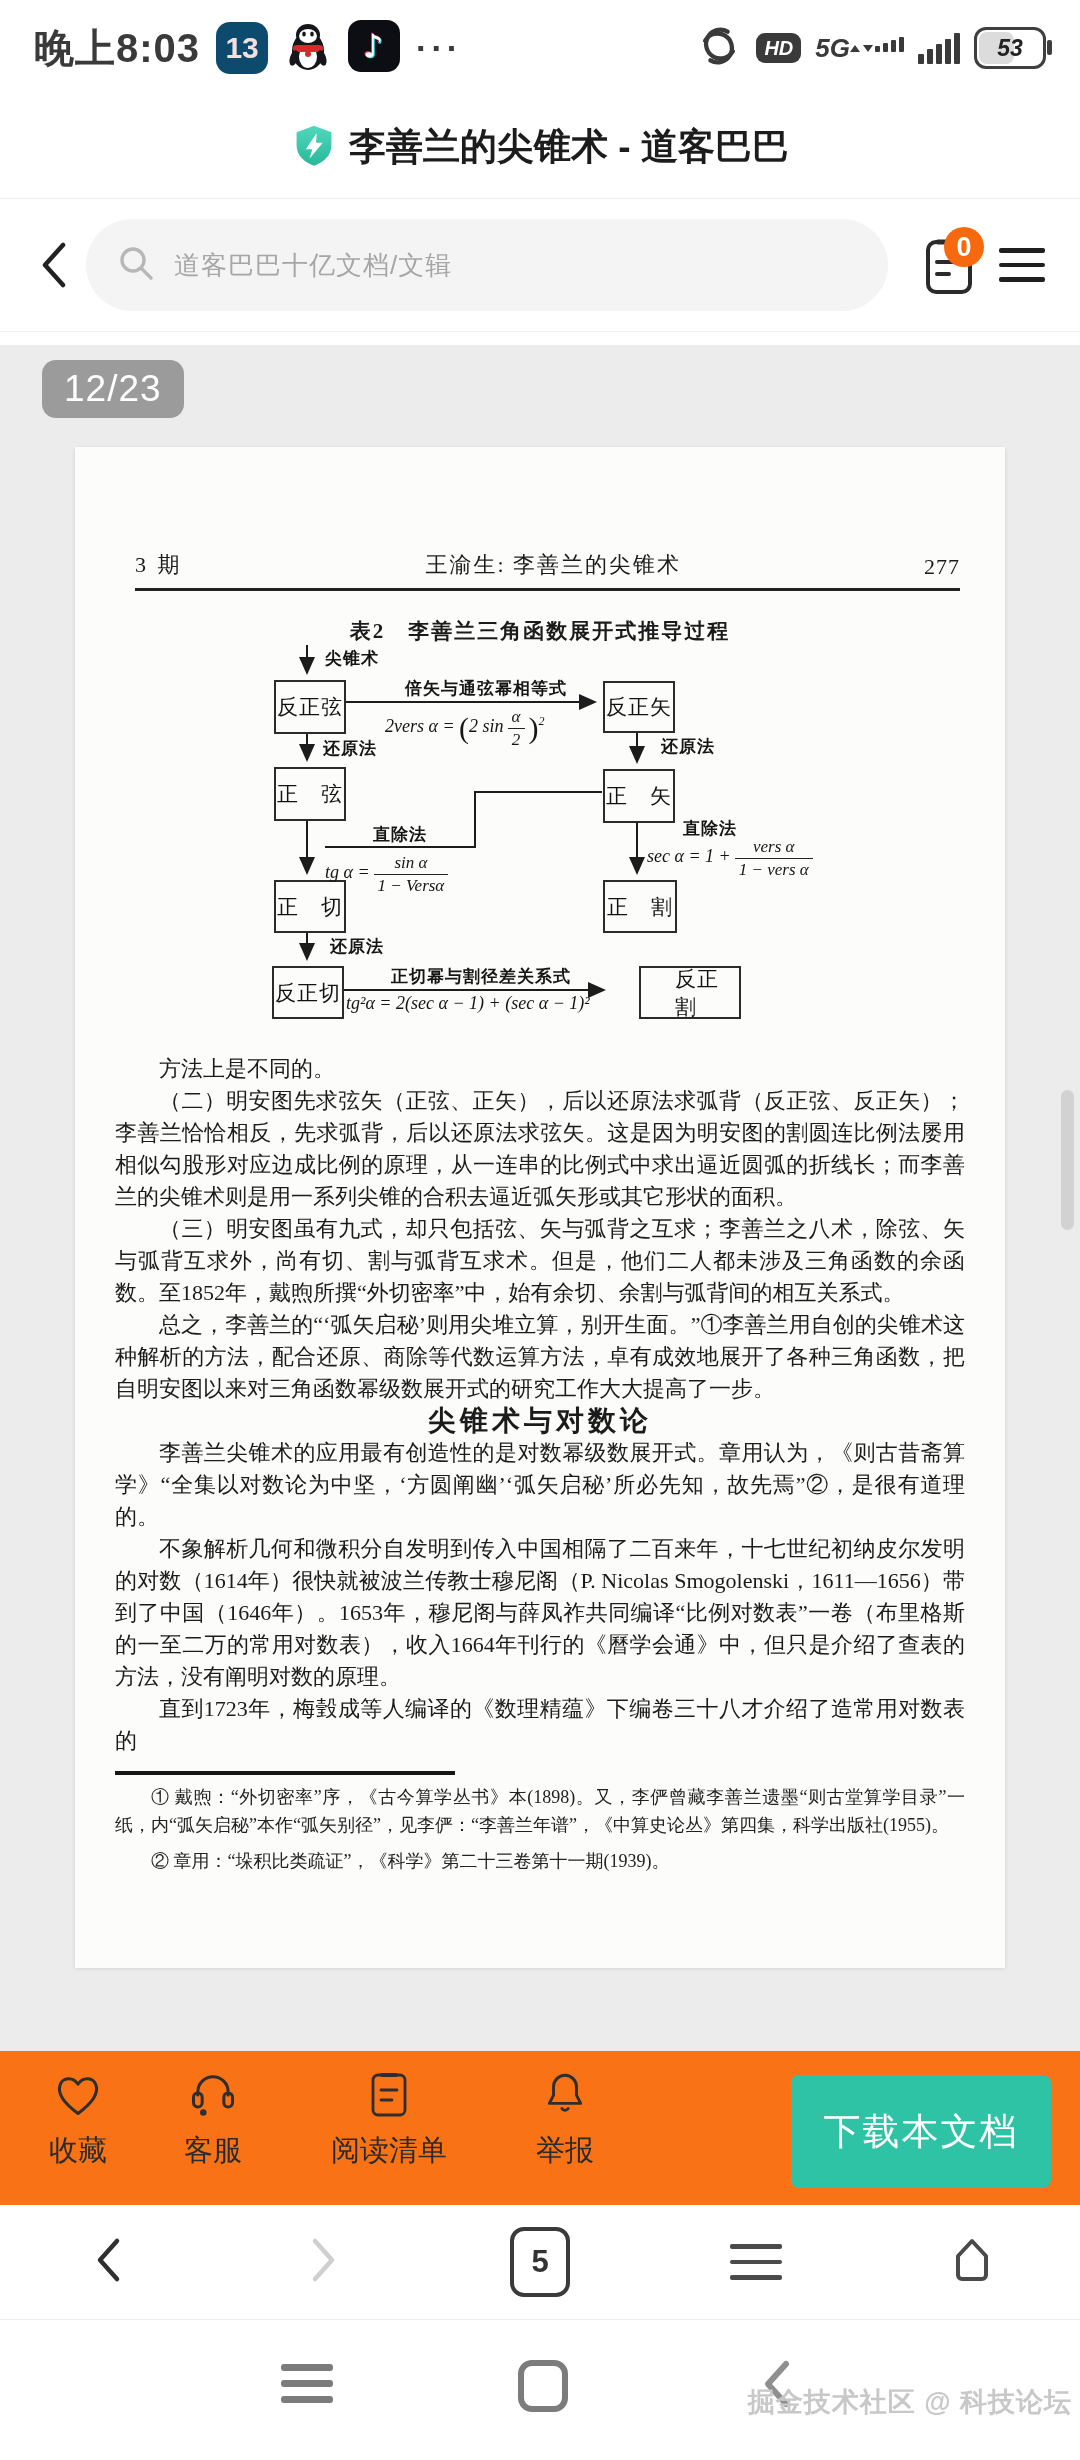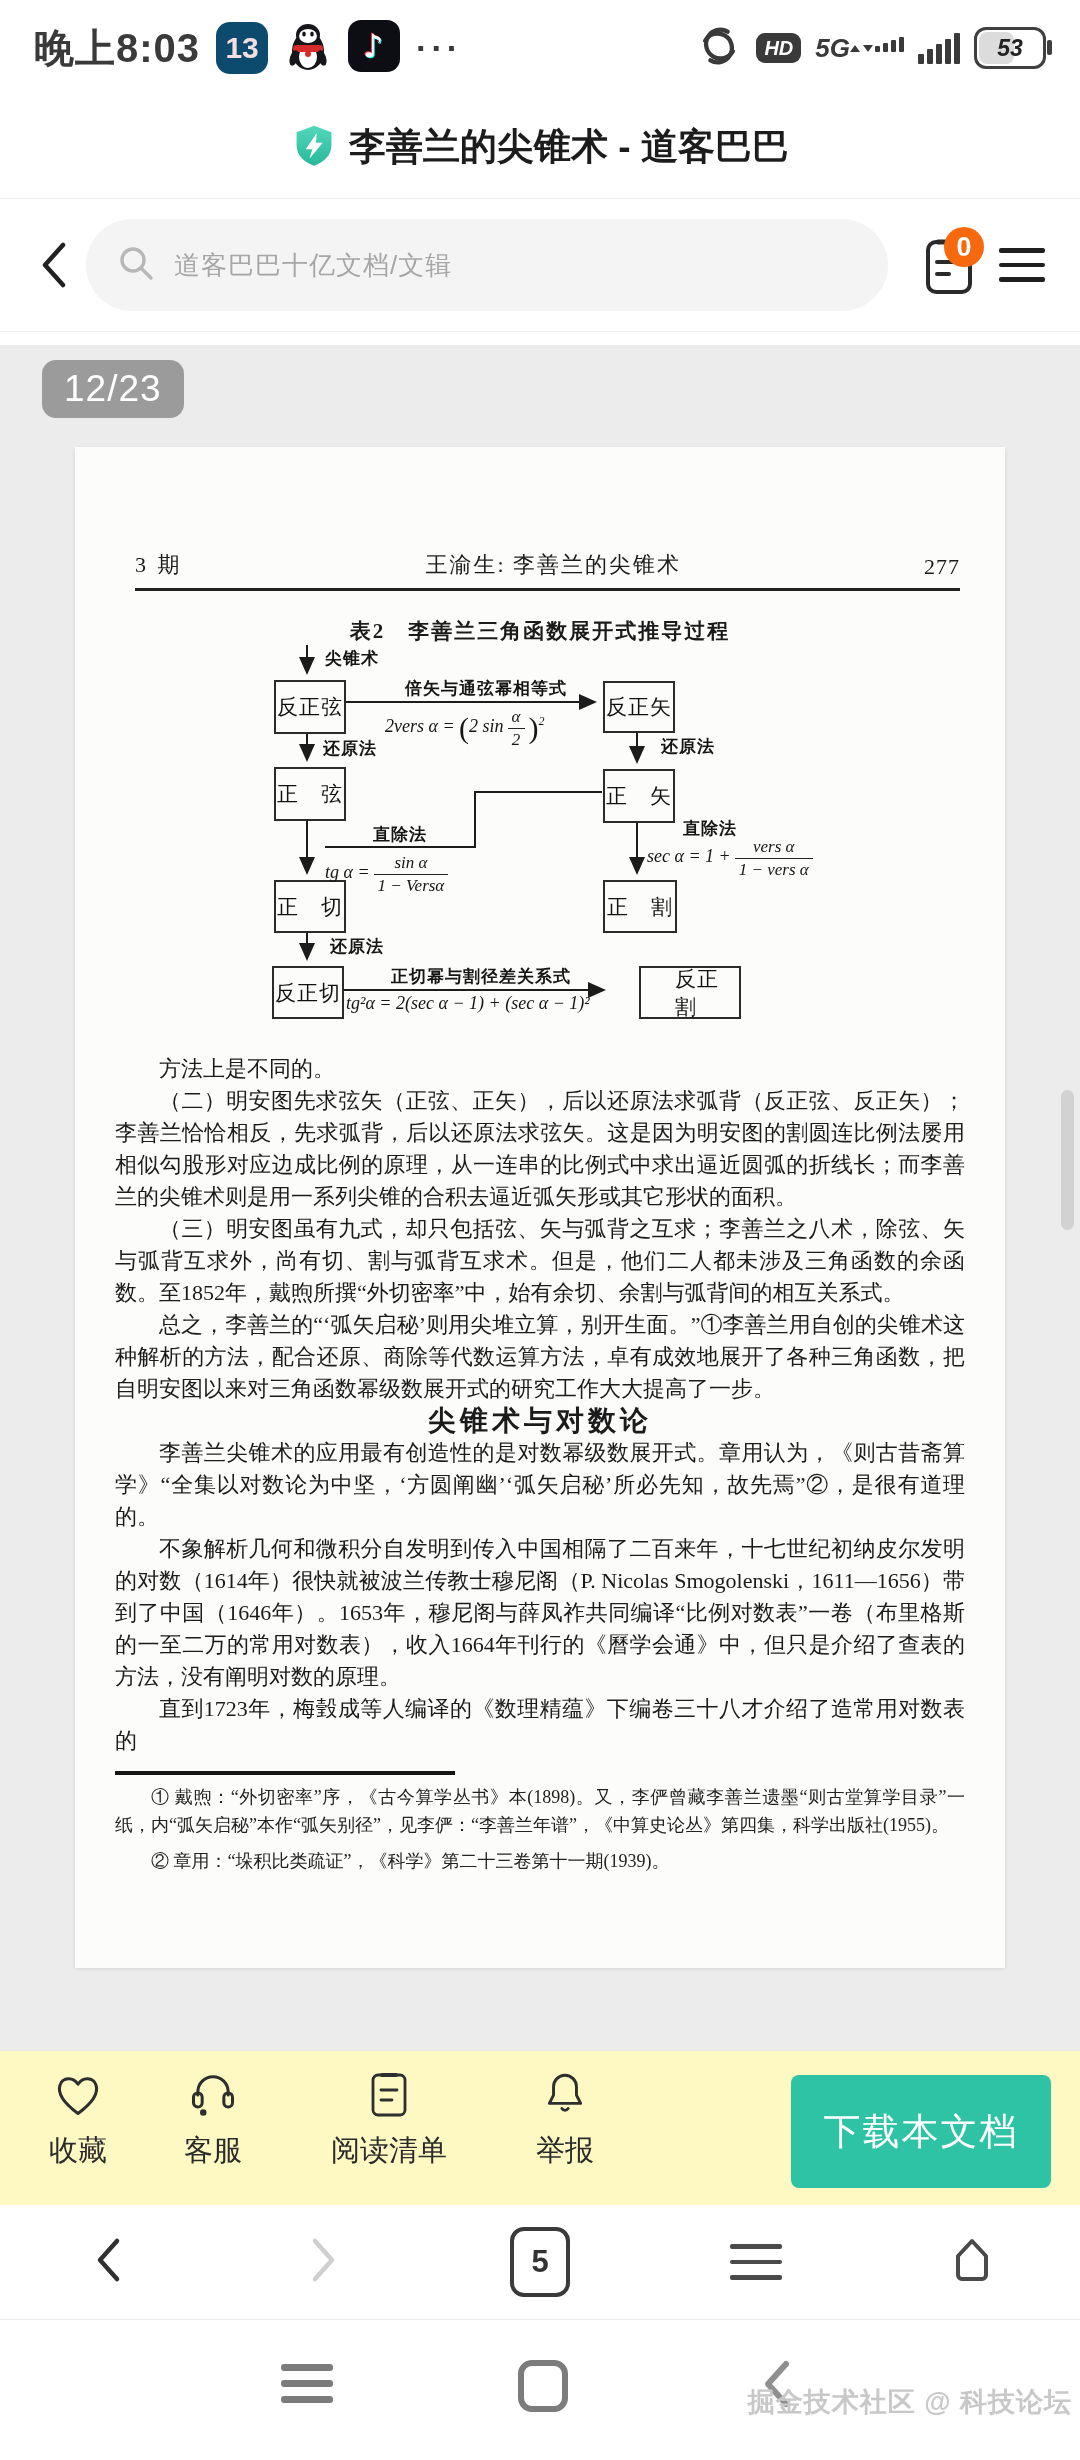--- a/index.html
+++ b/index.html
@@ -81,21 +81,21 @@
 
   
   .doc-body{margin:32px 40px 0 40px;font-size:22px;line-height:32px;text-align:justify;color:#1b1b1b;}
   .doc-body p{margin:0;text-indent:2em;}
   .section-heading{text-align:center;font-size:28px;font-weight:700;margin:45px 0 33px;letter-spacing:4px;text-indent:0 !important;}
   .footnotes{margin:14px 40px 0 40px;}
   .fn-rule{width:340px;height:4px;background:#161616;}
   .footnotes p{margin:8px 0 0;font-size:18px;line-height:28px;text-indent:2em;color:#222;text-align:justify;}
 
   
-  .toolbar{position:absolute;left:0;top:2050px;width:1080px;height:155px;background:#fef9c3;
+  .toolbar{position:absolute;left:0;top:2050px;width:1080px;height:155px;background:#f97316;
            border-top:1px solid #e8e8e8;box-sizing:border-box;}
   .tb-item{position:absolute;top:18px;display:flex;flex-direction:column;align-items:center;}
   .tb-label{font-size:29px;color:#2b2b2b;margin-top:8px;white-space:nowrap;}
   .download-btn{position:absolute;right:29px;top:24px;width:260px;height:113px;background:#2fc3a5;border-radius:8px;
                 color:#fff;font-size:37px;display:flex;align-items:center;justify-content:center;letter-spacing:2px;}
 
   
   .browser-nav{position:absolute;left:0;top:2205px;width:1080px;height:115px;background:#fff;
                display:grid;grid-template-columns:repeat(5,1fr);align-items:center;justify-items:center;
                border-bottom:1px solid #ededed;box-sizing:border-box;}

